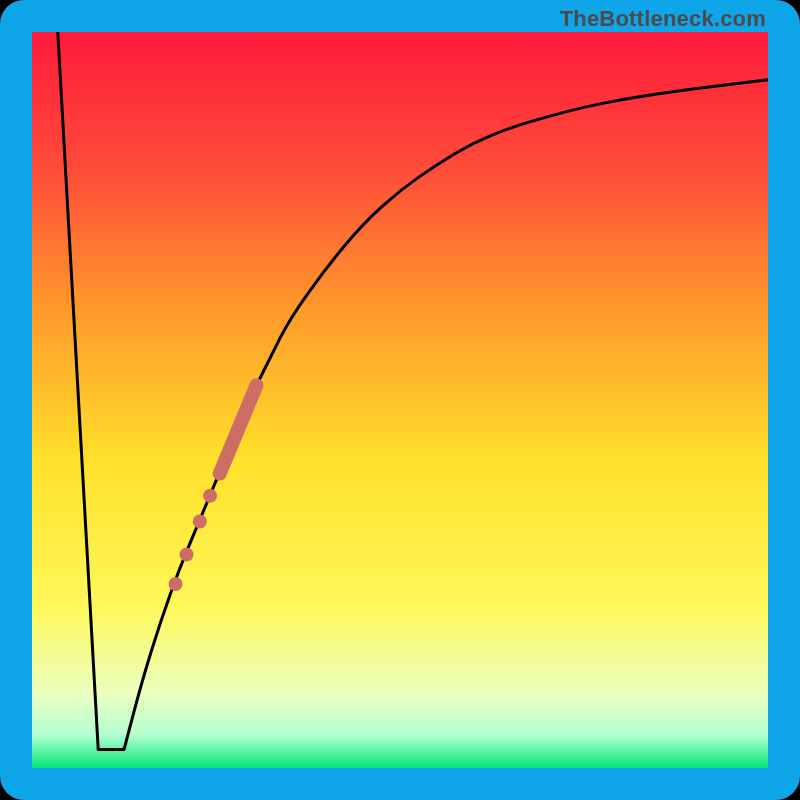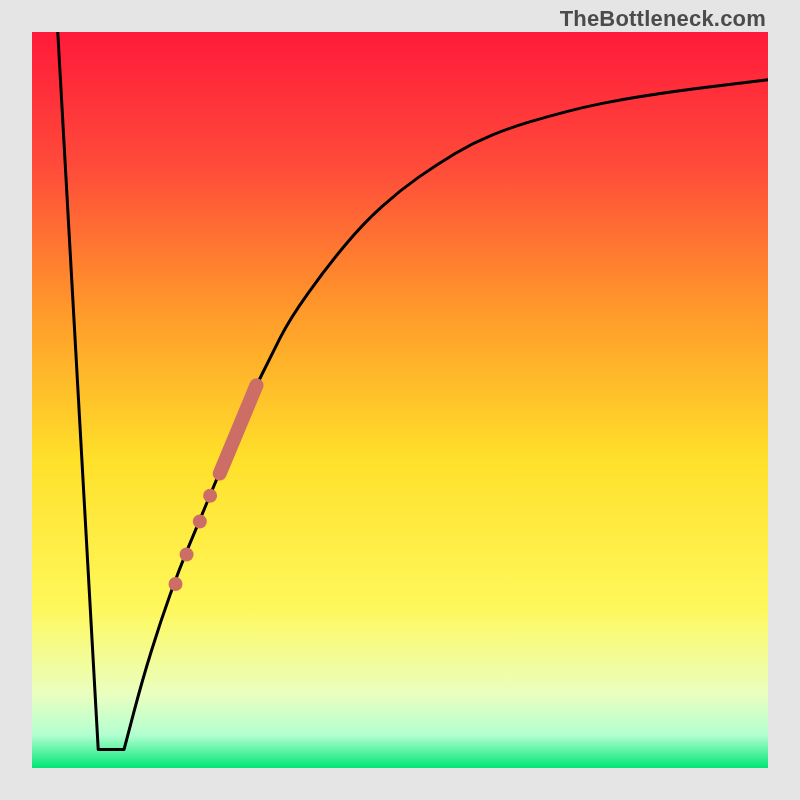--- a/index.html
+++ b/index.html
@@ -9,21 +9,22 @@
     height: 800px;
     background: #000;
     overflow: hidden;
   }
   .frame {
     position: absolute;
     left: 0;
     top: 0;
     width: 800px;
     height: 800px;
-    background: #e5e5e5;
+    background: #0ea5e9;
+    border-radius: 24px;
   }
   .plot-area {
     position: absolute;
     left: 32px;
     top: 32px;
     width: 736px;
     height: 736px;
     overflow: hidden;
   }
   .watermark {

